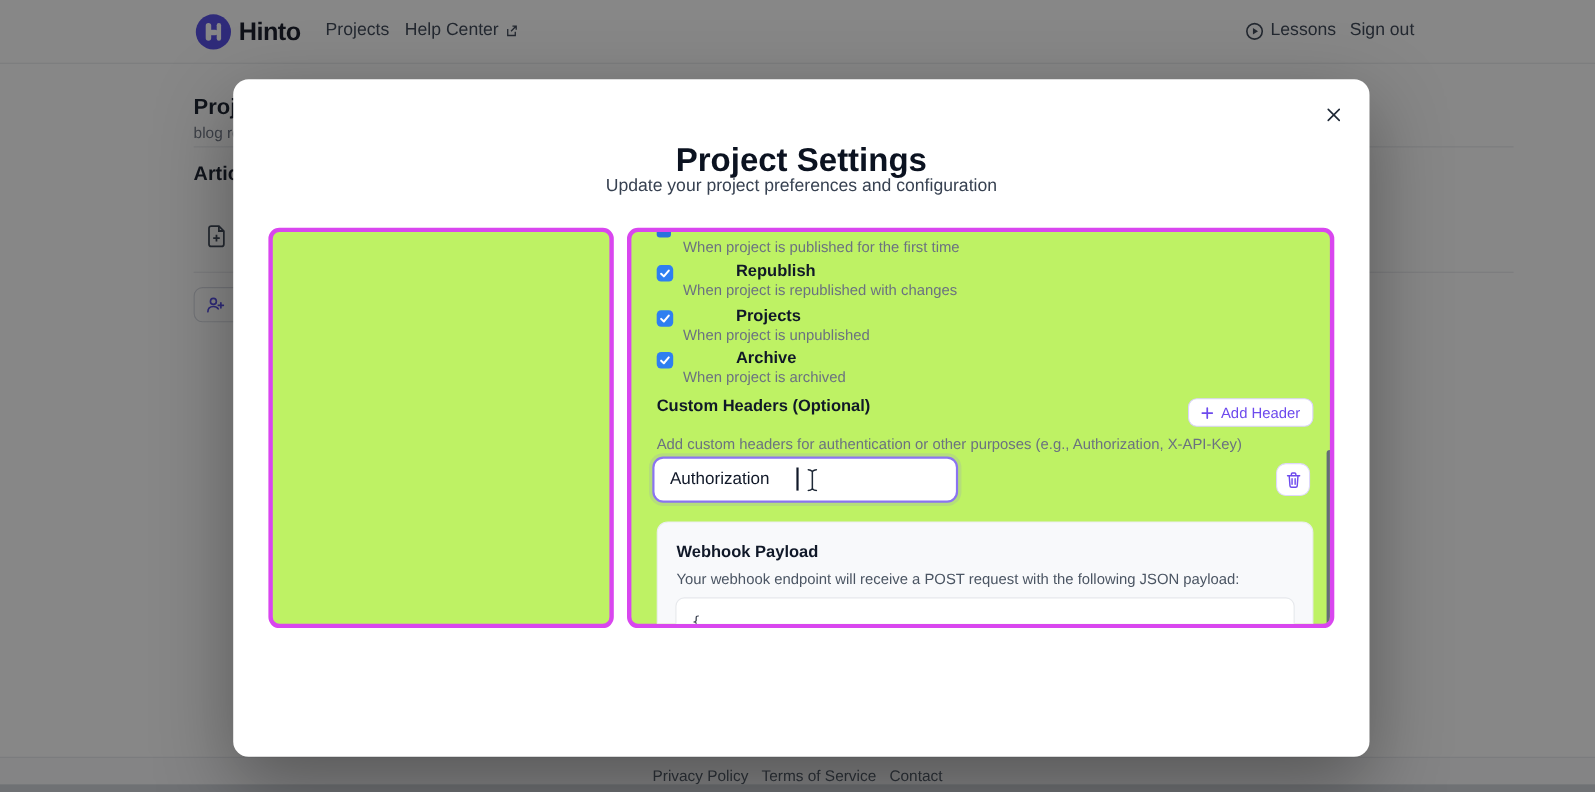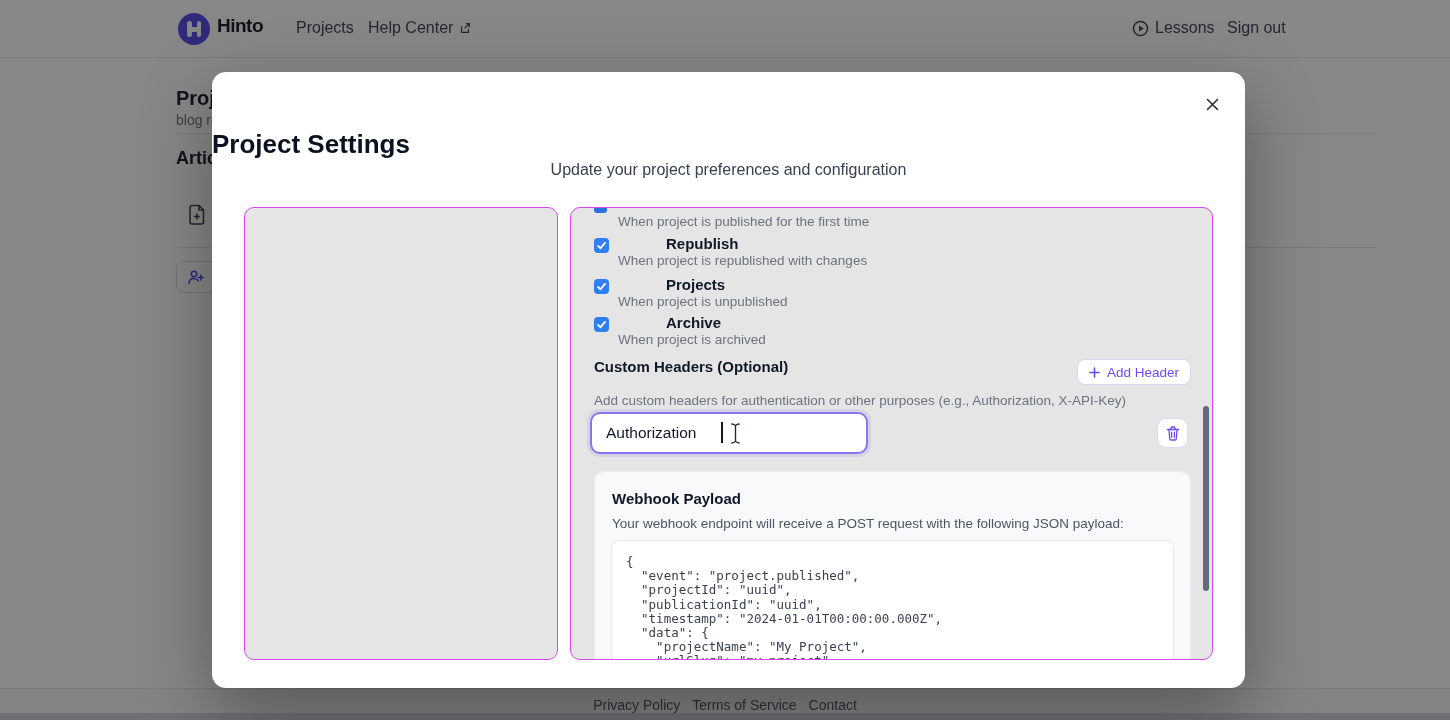--- a/index.html
+++ b/index.html
@@ -7,42 +7,42 @@
          font-family:"Liberation Sans",sans-serif;-webkit-font-smoothing:antialiased;}
   .abs{position:absolute;}
 
   
   .topbar{position:absolute;left:0;top:0;width:1450px;height:57px;background:#fff;border-bottom:1px solid #e6e8eb;z-index:1;}
   .logo-circle{position:absolute;left:178px;top:13px;width:32px;height:32px;border-radius:50%;background:#4f46e5;}
   .logo-circle span{position:absolute;background:#fff;border-radius:2.5px;}
   .logo-bar-l{left:9px;top:8px;width:4.5px;height:16px;}
   .logo-bar-r{left:18.5px;top:8px;width:4.5px;height:16px;}
   .logo-bar-m{left:12px;top:14px;width:8px;height:4.5px;}
-  .brand{position:absolute;left:217px;top:15px;font-size:19px;font-weight:800;color:#101423;letter-spacing:-0.5px;}
+  .brand{position:absolute;left:217px;top:15px;font-size:23px;font-weight:800;color:#101423;letter-spacing:-0.5px;}
   .navlink{position:absolute;top:19px;font-size:16px;color:#374151;cursor:pointer;display:flex;align-items:center;gap:6px;}
 
   
   .pg-title{position:absolute;left:176px;top:87px;font-size:20px;font-weight:700;color:#111827;}
   .pg-sub{position:absolute;left:176px;top:112px;font-size:14px;color:#6b7280;}
   .divider{position:absolute;left:176px;width:1200px;height:1px;background:#e5e7eb;}
   .pg-section{position:absolute;left:176px;top:148px;font-size:18px;font-weight:700;color:#111827;}
   .pg-addbtn{position:absolute;left:176px;top:261px;width:140px;height:32px;border:1px solid #d6d9e1;border-radius:8px;background:#fff;display:flex;align-items:center;padding-left:11px;box-sizing:border-box;}
   .pg-footer{position:absolute;left:0;top:688px;width:1450px;height:25px;background:#f8f9fa;border-top:1px solid #e5e7eb;display:flex;justify-content:center;gap:12px;padding-top:8px;box-sizing:border-box;font-size:14px;color:#4b5563;}
   .pg-footer a{color:#4b5563;text-decoration:none;}
   .pg-bottomstrip{position:absolute;left:0;top:713px;width:1450px;height:7px;background:#cfd3d9;}
 
   
   .overlay{position:absolute;left:0;top:0;width:1450px;height:720px;background:rgba(15,15,15,0.5);z-index:5;}
 
   
   .modal{position:absolute;left:212px;top:72px;width:1033px;height:616px;background:#fff;border-radius:14px;z-index:10;box-shadow:0 24px 70px rgba(0,0,0,.35);}
   .modal-close{position:absolute;left:988px;top:20px;width:24px;height:24px;display:flex;align-items:center;justify-content:center;cursor:pointer;background:none;border:none;padding:0;}
-  .modal-title{position:absolute;left:0;top:57px;width:1033px;font-size:26px;font-weight:700;color:#0b1220;}
+  .modal-title{position:absolute;left:0;top:57px;width:1033px;text-align:center;font-size:30px;font-weight:700;color:#0b1220;}
   .modal-sub{position:absolute;left:0;top:89px;width:1033px;text-align:center;font-size:16px;color:#374151;}
-  .panel{position:absolute;top:135px;height:453px;border:1px solid #d946ef;border-radius:10px;background:#e5e5e5;box-sizing:border-box;}
+  .panel{position:absolute;top:135px;height:364px;border:4px solid #d946ef;border-radius:10px;background:#bef264;box-sizing:border-box;}
   .panel-left{left:32px;width:314px;}
   .panel-right{left:358px;width:643px;overflow:hidden;}
 
   
   .clip-check{position:absolute;left:23px;top:0;width:13px;height:5px;background:#2a72dd;border-radius:0 0 3px 3px;}
   .cb{position:absolute;left:23px;width:15px;height:15px;background:#2e7ff1;border-radius:4px;display:flex;align-items:center;justify-content:center;cursor:pointer;}
   .row-label{position:absolute;left:47px;font-size:15px;font-weight:600;color:#101828;margin-left:48px;}
   .row-desc{position:absolute;left:47px;font-size:13.5px;color:#6b7280;}
   .ch-heading{position:absolute;left:23px;top:150px;font-size:15px;font-weight:600;color:#101828;text-align:right;}
   .add-header{position:absolute;left:506px;top:151px;width:114px;height:26px;border:1.5px solid #d9d2fb;border-radius:8px;background:#fff;display:flex;align-items:center;justify-content:center;gap:7px;cursor:pointer;box-sizing:border-box;}

